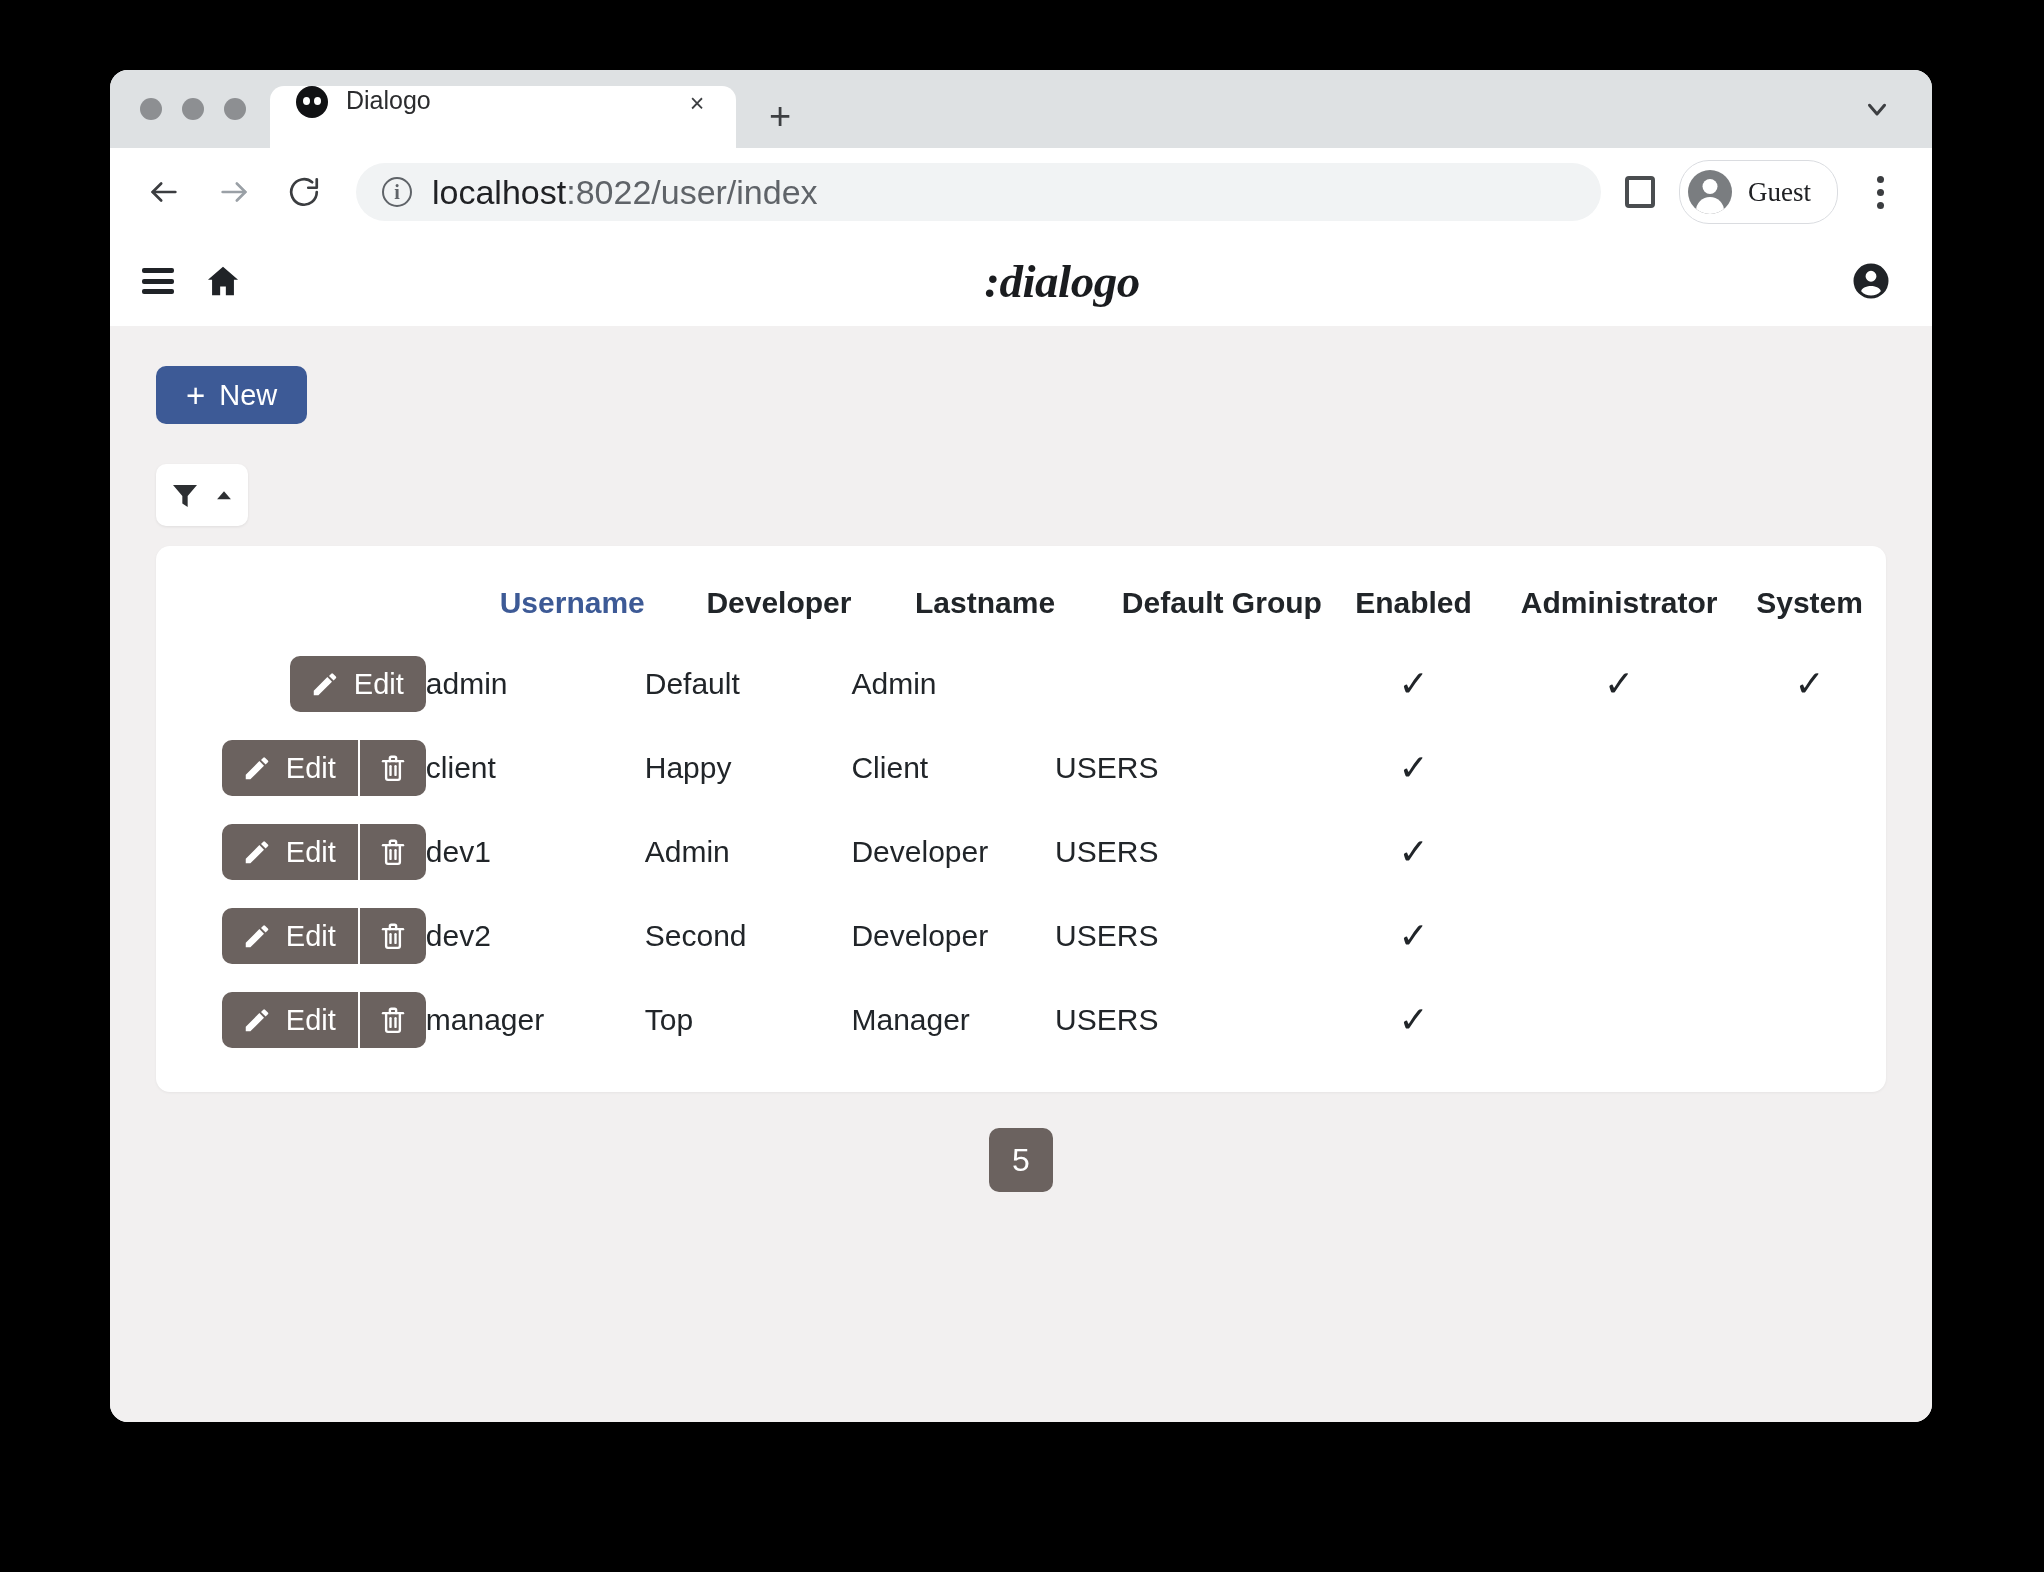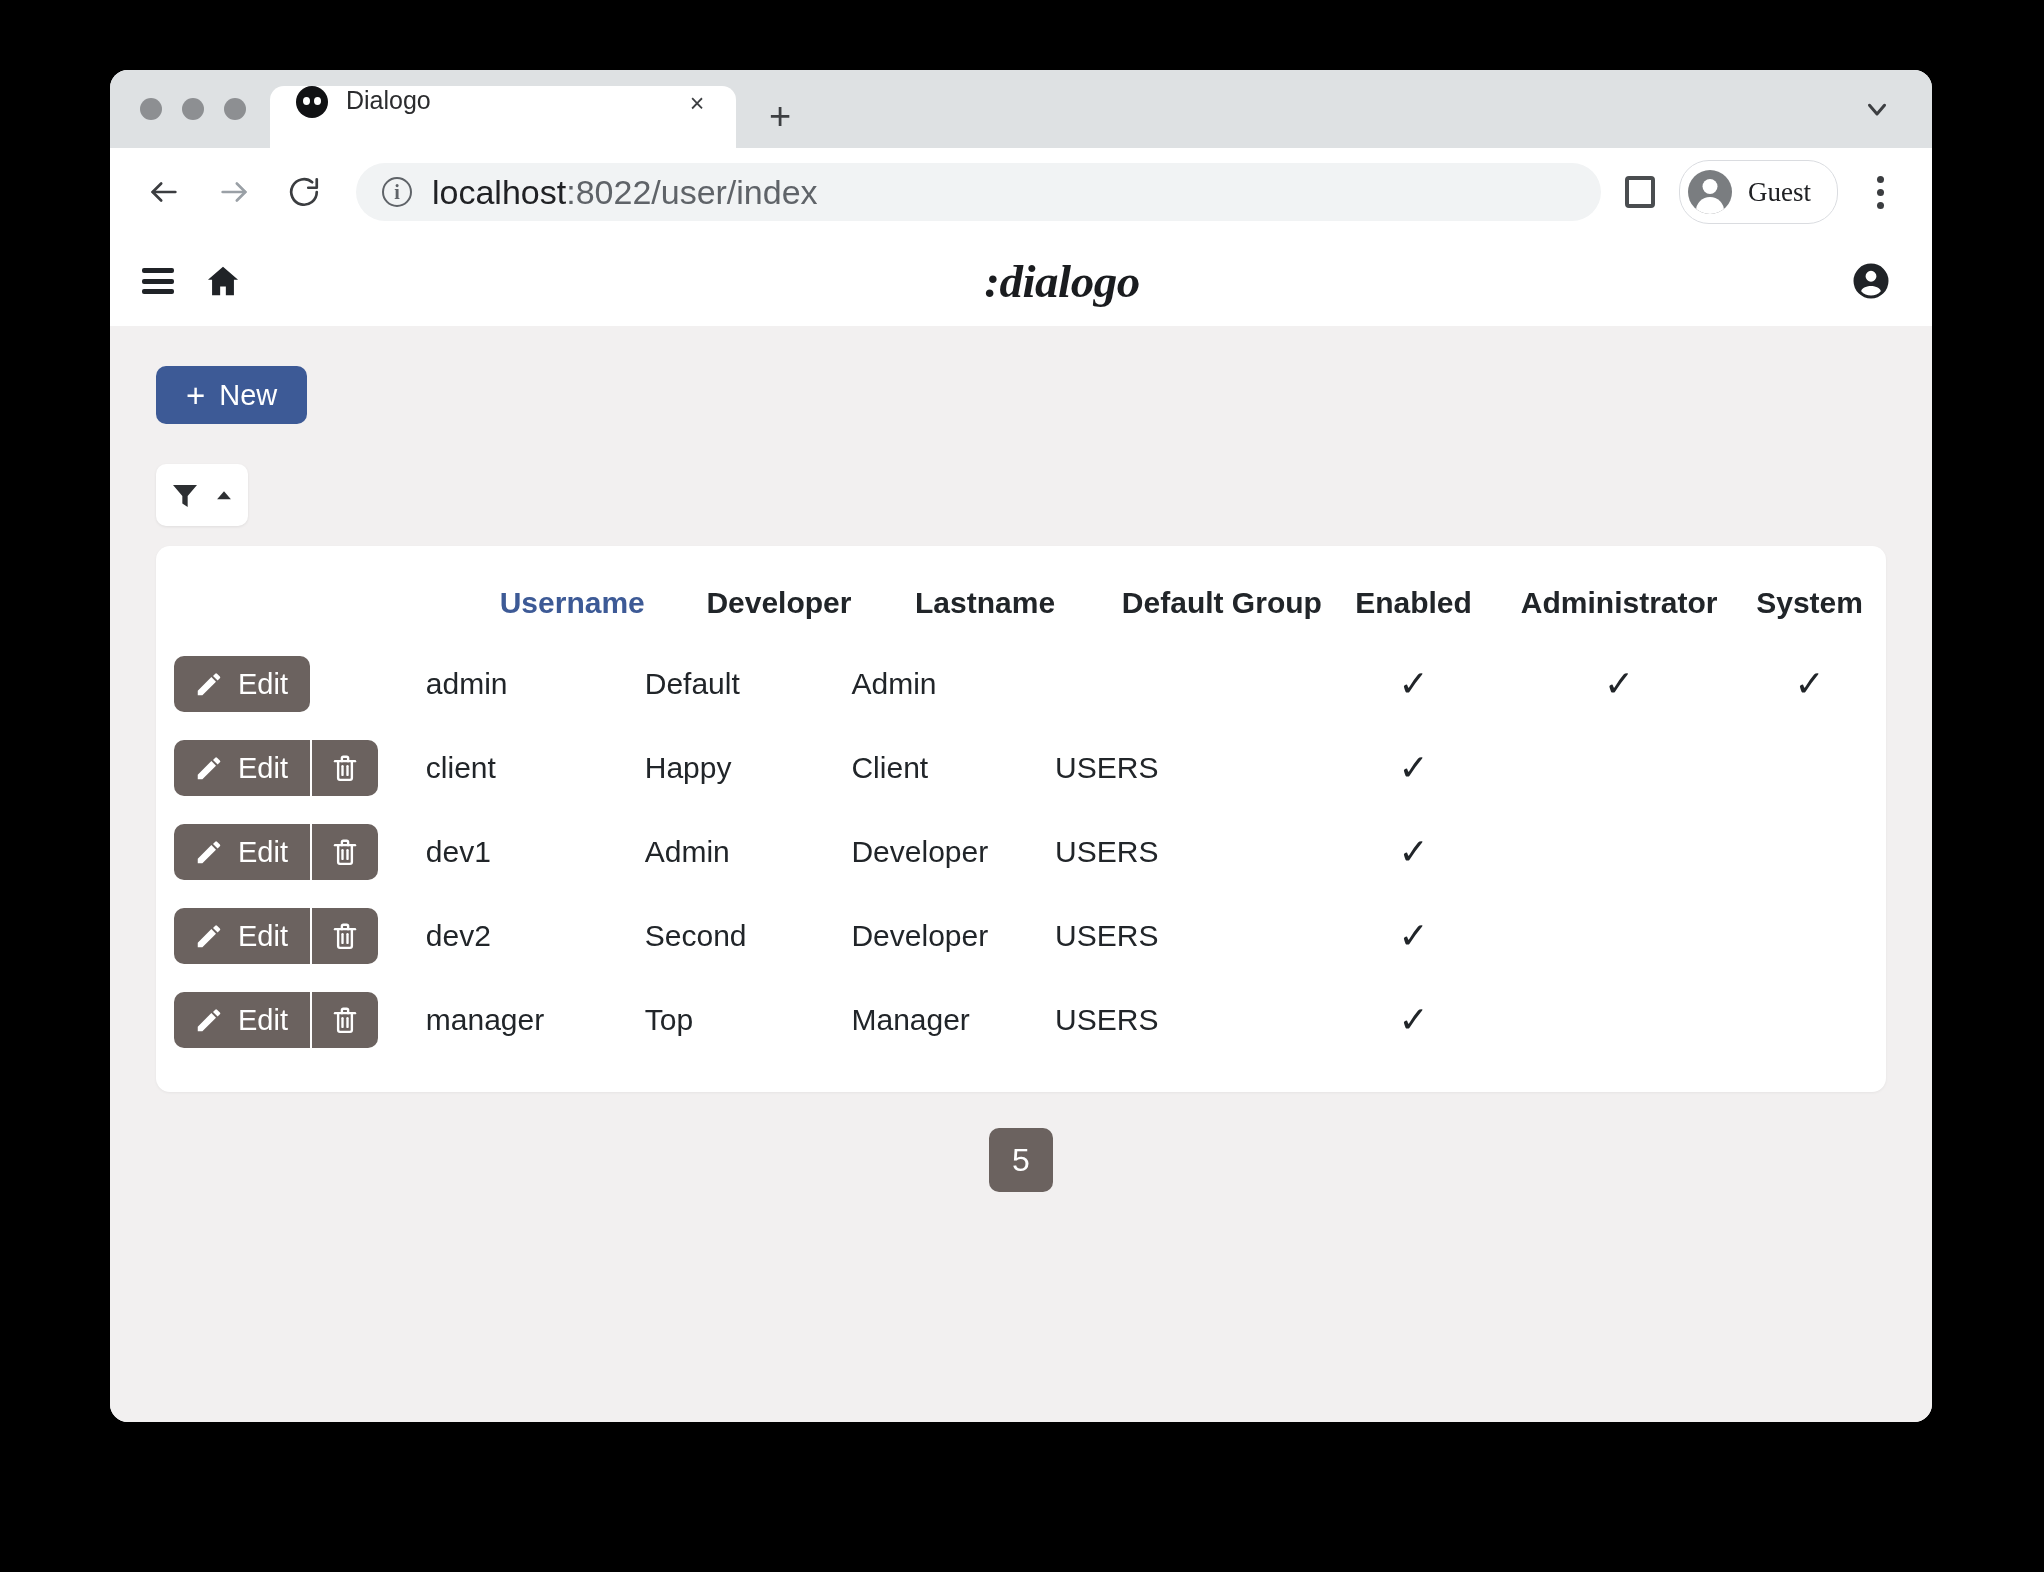--- a/index.html
+++ b/index.html
@@ -240,21 +240,21 @@
     white-space: nowrap;
   }
   col.c-actions { width: 265px; }
   col.c-user    { width: 215px; }
   col.c-first   { width: 203px; }
   col.c-last    { width: 200px; }
   col.c-group   { width: 262px; }
   col.c-enabled { width: 180px; }
   col.c-admin   { width: 224px; }
   col.c-system  { width: 150px; }
-  td.actions { padding-left: 18px; }
+  td.actions { padding-left: 25px; text-align: right; }
   td.check, th.check { text-align: center; }
   td.check { font-size: 36px; color: #212529; }
 
   .btn-group { display: inline-flex; }
   .btn-edit {
     background: #6b625f; color: #ffffff;
     height: 56px; display: inline-flex; align-items: center;
     gap: 14px; padding: 0 22px 0 20px;
     border-radius: 10px;
     font-size: 29px;

